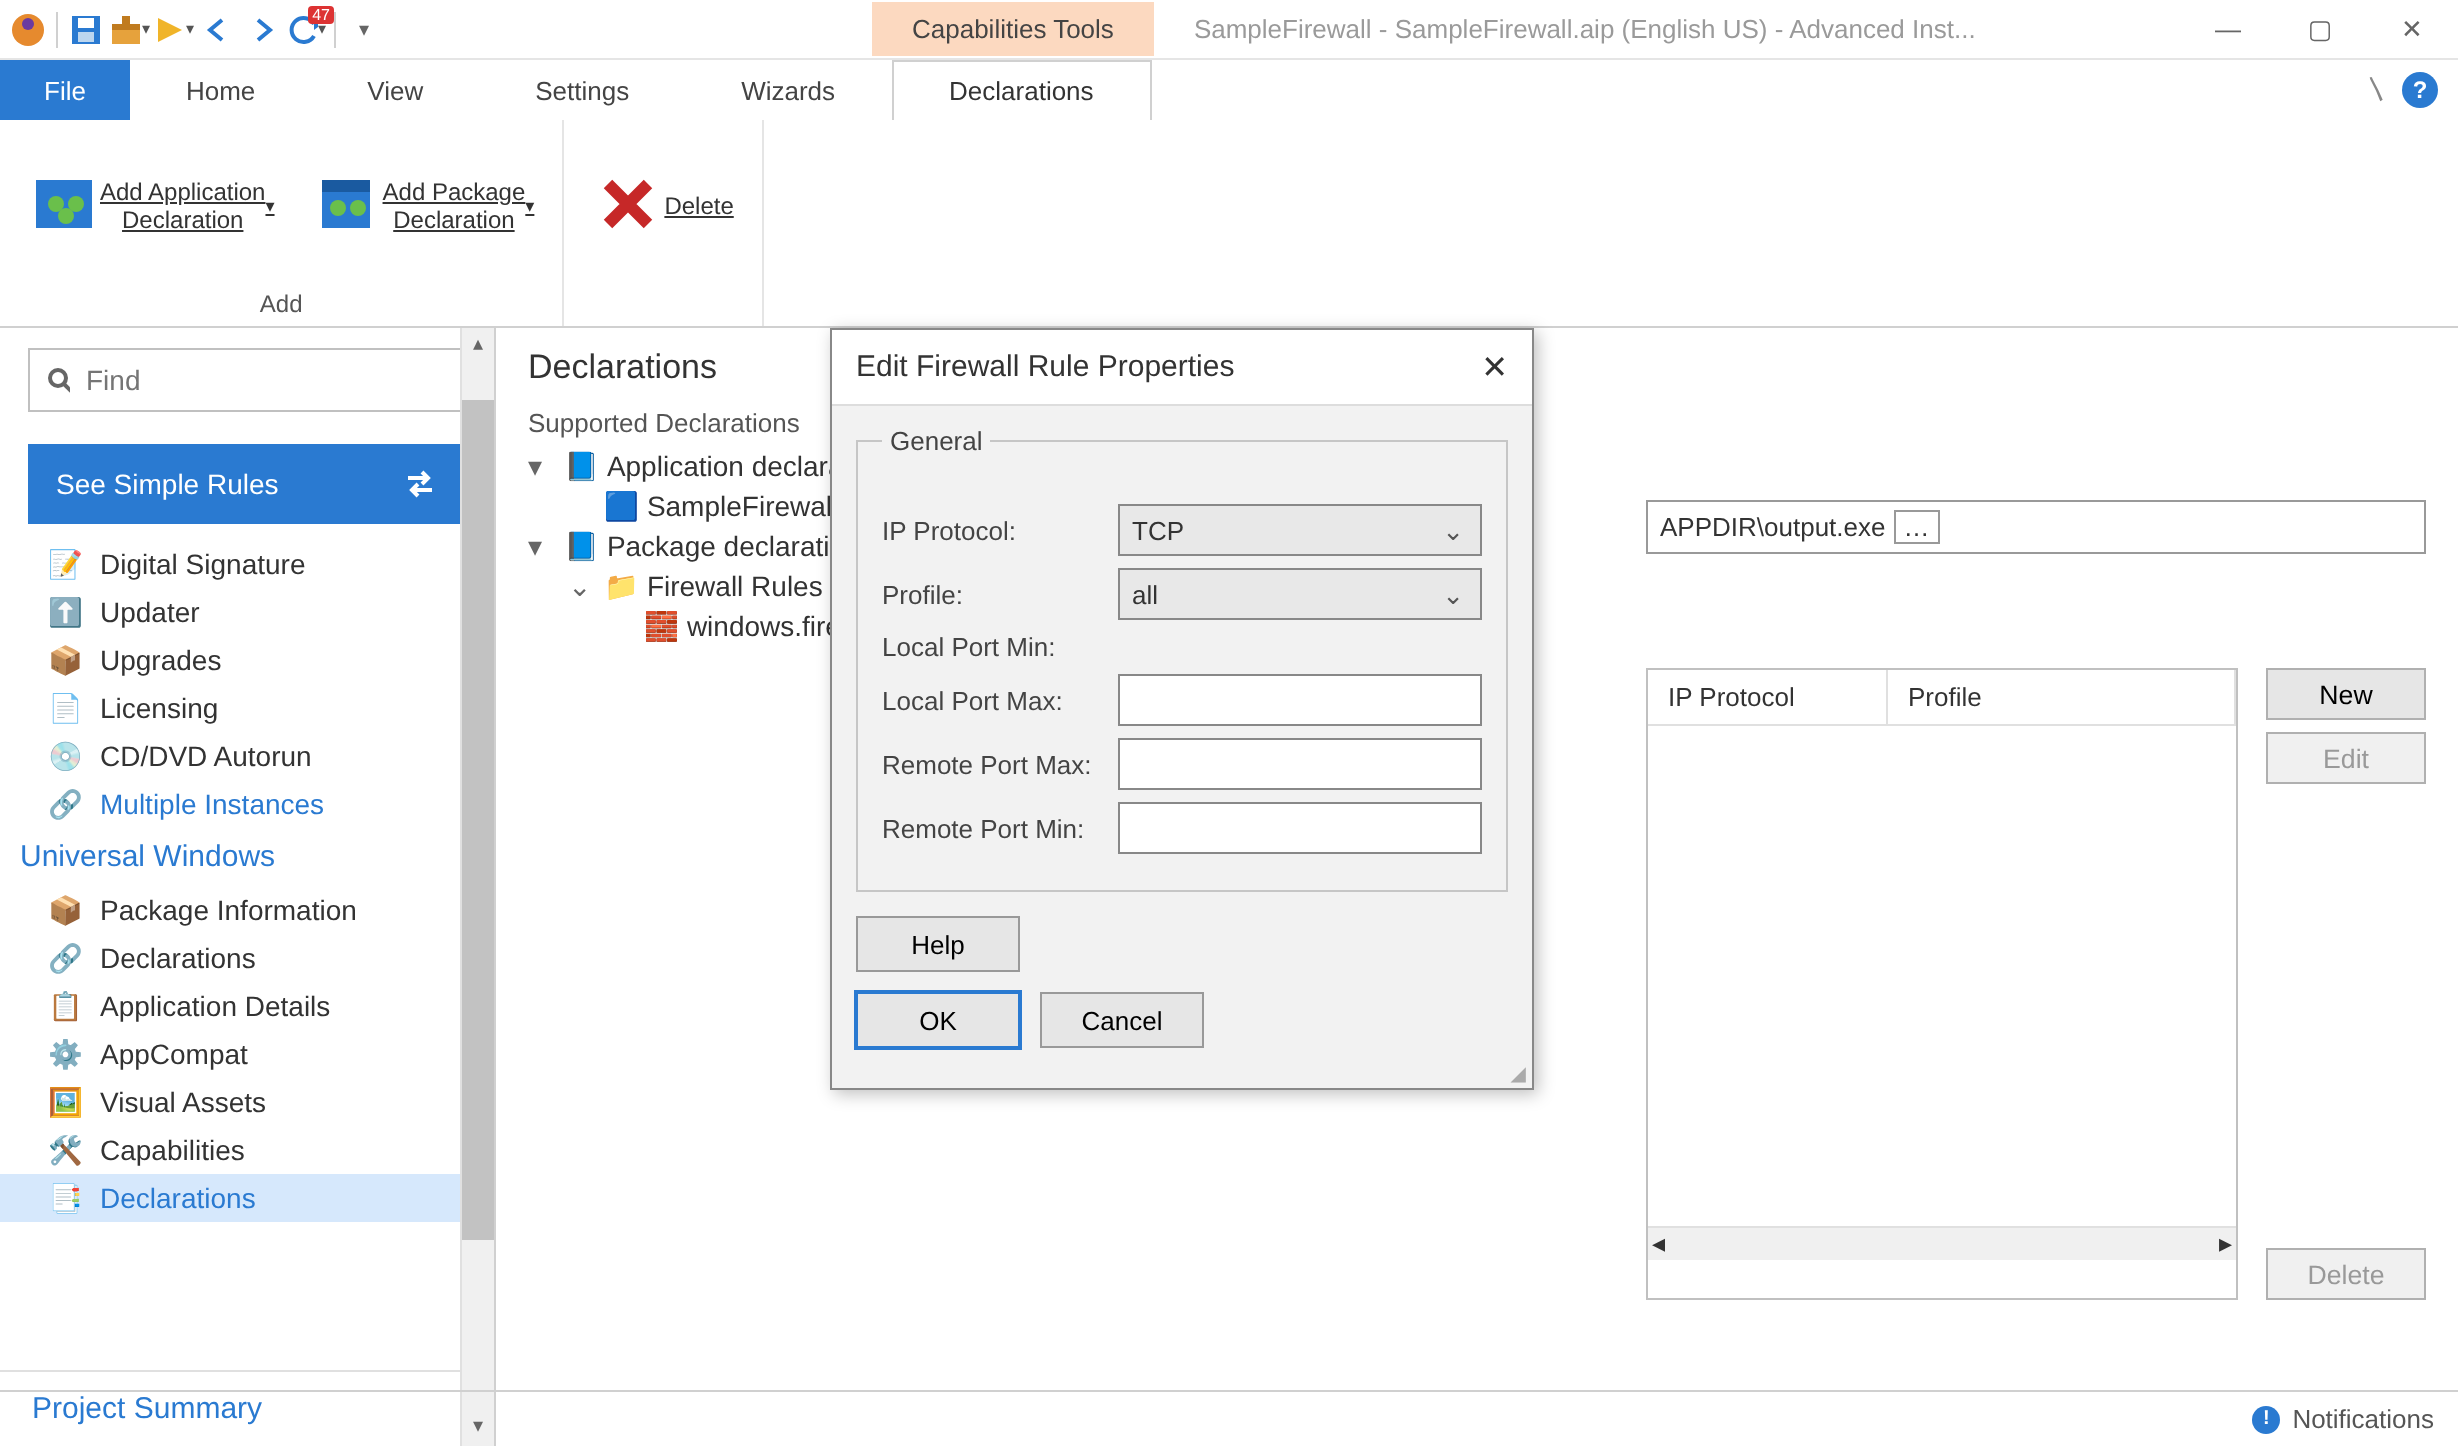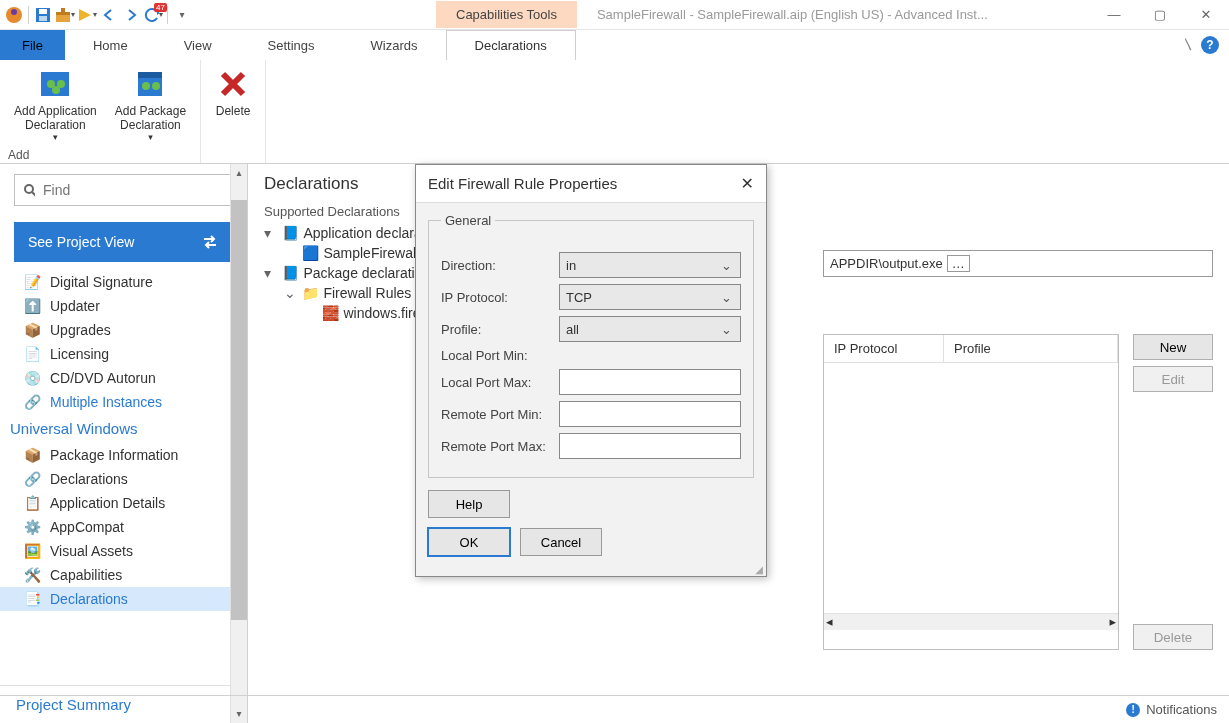--- a/index.html
+++ b/index.html
@@ -11,34 +11,34 @@
   .qat-icon { width: 20px; height: 20px; display: flex; align-items: center; justify-content: center; cursor: pointer; }
   .qat-sep { width: 1px; height: 18px; background: #d0d0d0; margin: 0 2px; }
   .title-tools { background: #fcd9c0; color: #444; padding: 6px 20px; margin-left: 240px; }
   .title-text { color: #9a9a9a; margin-left: 20px; flex: 1; white-space: nowrap; overflow: hidden; }
   .winbtns { display: flex; margin-left: auto; }
   .winbtn { width: 46px; height: 30px; display: flex; align-items: center; justify-content: center; cursor: pointer; color: #666; }
   
   
   .tabstrip { height: 30px; display: flex; align-items: stretch; background: #fff; }
   .tab { padding: 0 28px; display: flex; align-items: center; cursor: pointer; color: #444; }
-  .tab.file { background: #2a7ad1; color: #000000; padding: 0 22px; }
+  .tab.file { background: #2a7ad1; color: #ffffff; padding: 0 22px; }
   .tab.active { border: 1px solid #d0d0d0; border-bottom: none; background: #fff; color: #333; }
   .tab-help { margin-left: auto; display: flex; align-items: center; gap: 6px; padding-right: 10px; }
   .chevup { color: #888; cursor: pointer; }
   .helpcircle { width: 18px; height: 18px; border-radius: 50%; background: #2a7ad1; color: #fff; display: flex; align-items: center; justify-content: center; font-size: 12px; font-weight: bold; cursor: pointer; }
   
   
   .ribbon { height: 104px; border-bottom: 1px solid #d0d0d0; display: flex; }
   .ribgroup { border-right: 1px solid #e5e5e5; padding: 4px 8px; display: flex; flex-direction: column; }
   .ribitems { display: flex; flex: 1; gap: 6px; }
-  .ribbtn { display: flex; flex-direction: column; align-items: center; justify-content: flex-start; padding: 2px 6px; cursor: pointer; text-align: center; }
+  .ribbtn { display: flex; align-items: center; justify-content: flex-start; padding: 2px 6px; cursor: pointer; text-align: center; text-decoration: underline; }
   .ribbtn .ricon { width: 36px; height: 36px; margin-bottom: 2px; }
   .riblabel { font-size: 12px; line-height: 14px; }
-  .ribgroupname { text-align: left; font-size: 12px; color: #555; padding-top: 4px; }
+  .ribgroupname { text-align: center; font-size: 12px; color: #555; padding-top: 4px; }
   
   
   .main { display: flex; height: 559px; }
   .leftpanel { width: 248px; border-right: 1px solid #d0d0d0; display: flex; flex-direction: column; position: relative; }
   .leftscroll { overflow-y: auto; flex: 1; }
   .searchwrap { padding: 10px 14px; }
   .searchbox { width: 100%; height: 32px; border: 1px solid #c0c0c0; display: flex; align-items: center; padding: 0 8px; gap: 8px; }
   .searchbox input { border: none; outline: none; flex: 1; font-size: 14px; color: #4c1d95; }
   .simplebtn { margin: 6px 14px; height: 40px; background: #2a7ad1; color: #fff; display: flex; align-items: center; justify-content: space-between; padding: 0 14px; font-size: 14px; cursor: pointer; }
   .navlist { padding: 2px 0; }
@@ -225,21 +225,21 @@
       <div class="searchwrap">
         <div class="searchbox">
           <svg width="14" height="14">
               <circle cx="6" cy="6" r="4" stroke="#666" fill="none" stroke-width="2"></circle>
               <line x1="9" y1="9" x2="13" y2="13" stroke="#666" stroke-width="2"></line>
             </svg>
           <input placeholder="Find" style="">
         </div>
       </div>
       <div class="simplebtn">
-        <span>See Project View</span>
+        <span>See Simple Rules</span>
         <svg width="18" height="18">
             <path d="M3 6 L13 6 M10 3 L13 6 L10 9 M15 12 L5 12 M8 9 L5 12 L8 15" stroke="#fff" stroke-width="2" fill="none"></path>
           </svg>
       </div>
       <div class="navlist">
         <div class="navitem">
             <span class="nicon">📝</span>
             <span>Digital Signature</span>
           </div>
         <div class="navitem">
@@ -342,26 +342,20 @@
 
 <div class="dialog">
   <div class="dtitle">
     <span>Edit Firewall Rule Properties</span>
     <span class="dclose">✕</span>
   </div>
   <div class="dbody">
     <fieldset>
       <legend>General</legend>
       <div class="drow">
-          <label>Direction:</label>
-          <div class="dsel">
-            <span>in</span>
-          </div>
-        </div>
-      <div class="drow">
           <label>IP Protocol:</label>
           <div class="dsel">
             <span>TCP</span>
           </div>
         </div>
       <div class="drow">
           <label>Profile:</label>
           <div class="dsel">
             <span>all</span>
           </div>
@@ -369,27 +363,27 @@
       <div class="drow">
           <label>Local Port Min:</label>
         </div>
       <div class="drow">
           <label>Local Port Max:</label>
           <div class="dinp">
             <input value="" style="">
           </div>
         </div>
       <div class="drow">
-          <label>Remote Port Min:</label>
+          <label>Remote Port Max:</label>
           <div class="dinp">
             <input value="" style="">
           </div>
         </div>
       <div class="drow">
-          <label>Remote Port Max:</label>
+          <label>Remote Port Min:</label>
           <div class="dinp">
             <input value="" style="">
           </div>
         </div>
     </fieldset>
   </div>
   <div class="dbuttons">
     <button class="dbtn">Help</button>
     <div style="display:flex;gap:10px">
       <button class="dbtn primary">OK</button>

